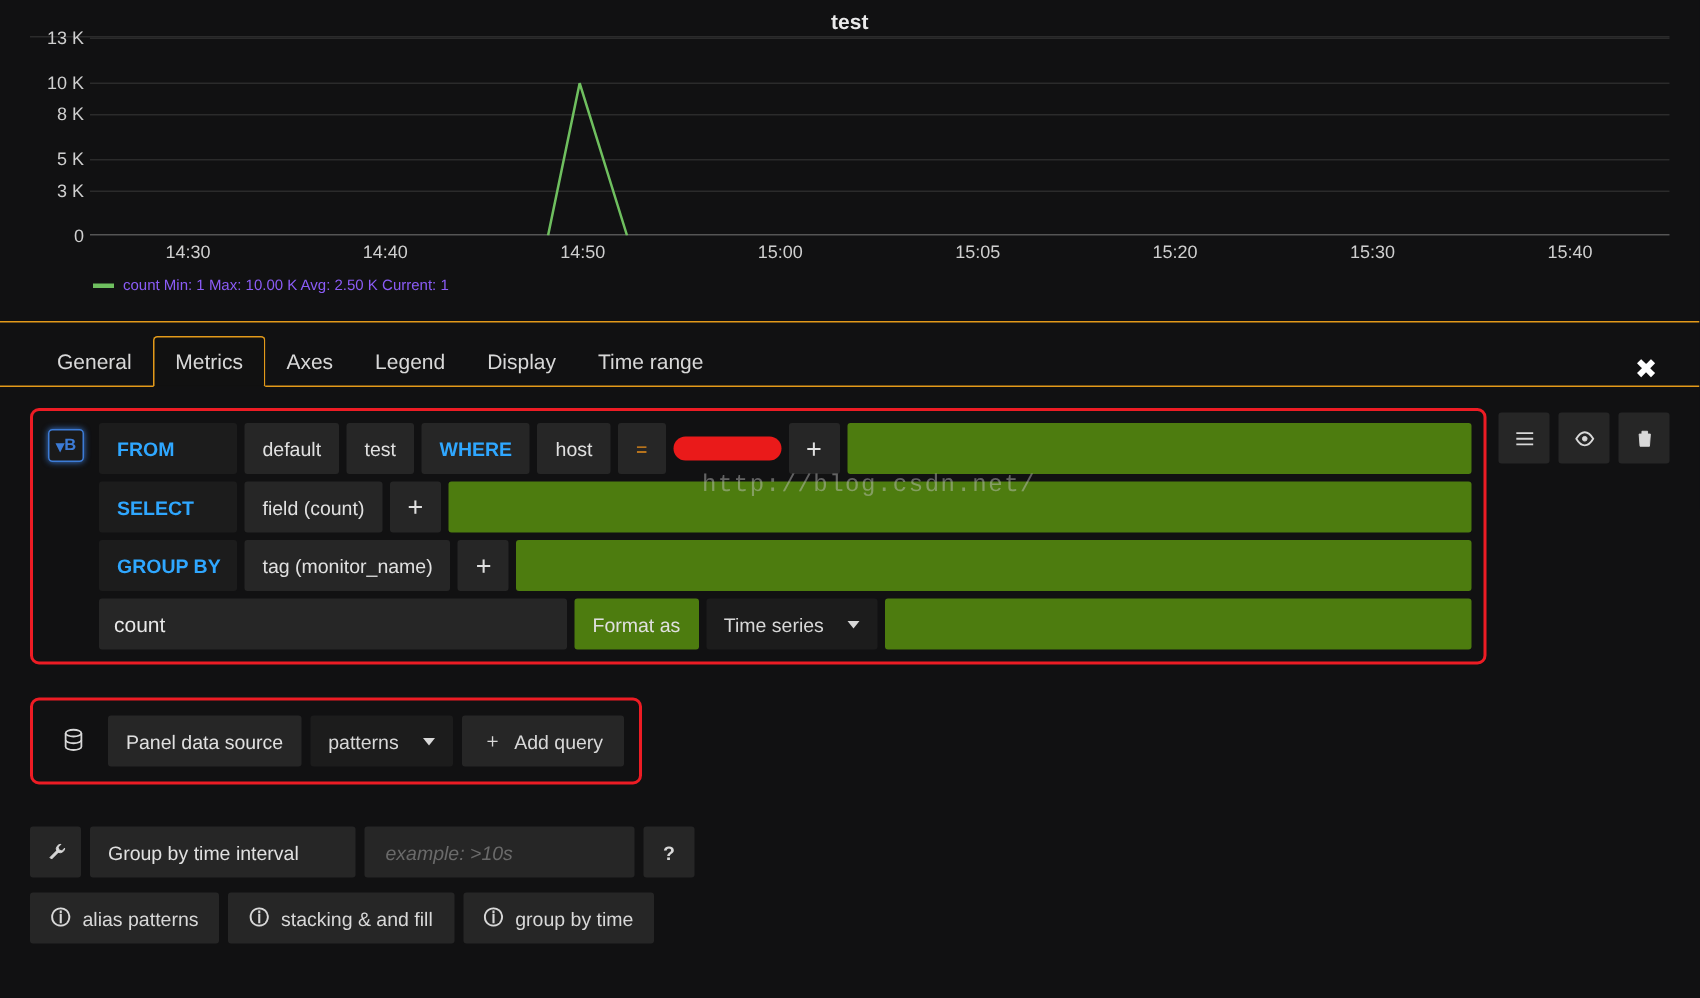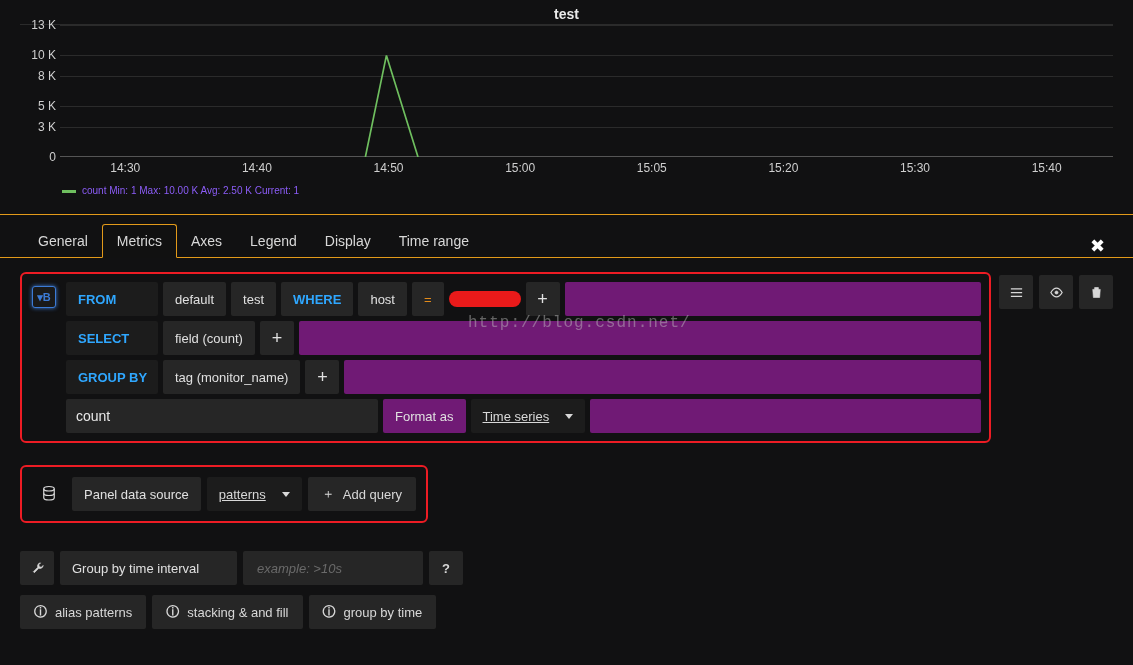--- a/index.html
+++ b/index.html
@@ -26,29 +26,29 @@
   .close-x { position:absolute; right:28px; top:20px; color:#fff; font-size:18px; cursor:pointer;}
   .body { padding:14px 20px 14px 20px; }
   .query-block { border:2px solid #ed1c24; border-radius:6px; padding:8px 8px 8px 6px; display:flex; gap:6px;}
   .col-left { width:32px; display:flex; justify-content:center; padding-top:4px;}
   .badge { width:24px; height:22px; background:#1a1a1a; border:1px solid #3c7bd6; color:#3c7bd6; font-weight:700; border-radius:3px; display:flex; align-items:center; justify-content:center; font-size:11px; box-shadow:0 0 4px #3c7bd6; cursor:move;}
   .rows { flex:1; display:flex; flex-direction:column; gap:5px;}
   .row { display:flex; gap:5px; align-items:stretch;}
   .chip { background:#262626; color:#e0e0e0; display:flex; align-items:center; padding:0 12px; height:34px; border-radius:2px; font-size:13px; white-space:nowrap;}
   .chip.kw { color:#2fa7ff; font-weight:600;}
   .chip.eq { color:#e38b1a;}
-  .chip.dark { background:#701a75;}
+  .chip.dark { background:#4d7c0f;}
   .chip.plus { width:34px; justify-content:center; font-size:18px; cursor:pointer;}
   .chip.plus span{line-height:1;}
   .chip.fill { flex:1;}
   .chip.redact { background:#ea1a1a; border-radius:9px; height:16px; align-self:center; width:72px; padding:0;}
   .chip-label { width:92px; background:#1c1c1c; color:#2fa7ff; font-weight:600;}
   .input-chip { background:#262626; height:34px; border-radius:2px; padding:0 10px;}
   .input-chip input { background:transparent; border:none; color:#e8e8e8; font-size:14px; height:100%; width:100%; outline:none;}
-  .select-chip { background:#1c1c1c; height:34px; display:flex; align-items:center; gap:16px; padding:0 12px; border-radius:2px; cursor:pointer;text-decoration:underline;}
+  .select-chip { background:#1c1c1c; height:34px; display:flex; align-items:center; gap:16px; padding:0 12px; border-radius:2px; cursor:pointer;}
   .caret { width:0;height:0;border-left:4px solid transparent;border-right:4px solid transparent;border-top:5px solid #d8d8d8; }
   .side-icons { display:flex; gap:6px; padding-top:3px;}
   .iconbtn { width:34px; height:34px; background:#262626; border-radius:2px; display:flex; align-items:center; justify-content:center; cursor:pointer;}
   .iconbtn svg { width:15px; height:15px; stroke:#d8d8d8; fill:#d8d8d8;}
   .watermark { position:absolute; left:468px; top:314px; color:rgba(200,200,200,0.45); font-family: "Courier New", monospace; font-size:16px; letter-spacing:1px; pointer-events:none;}
   .ds-block { border:2px solid #ed1c24; border-radius:6px; padding:10px 10px; margin-top:22px; display:inline-flex; gap:6px; align-items:center;}
   .db-icon { width:34px; height:34px; display:flex; align-items:center; justify-content:center;}
   .db-icon svg{width:18px;height:18px;}
   .row-bottom { display:flex; gap:6px; margin-top:28px;}
   .btnchip { background:#262626; height:34px; display:flex; align-items:center; padding:0 14px; border-radius:2px; gap:8px; cursor:pointer;}

